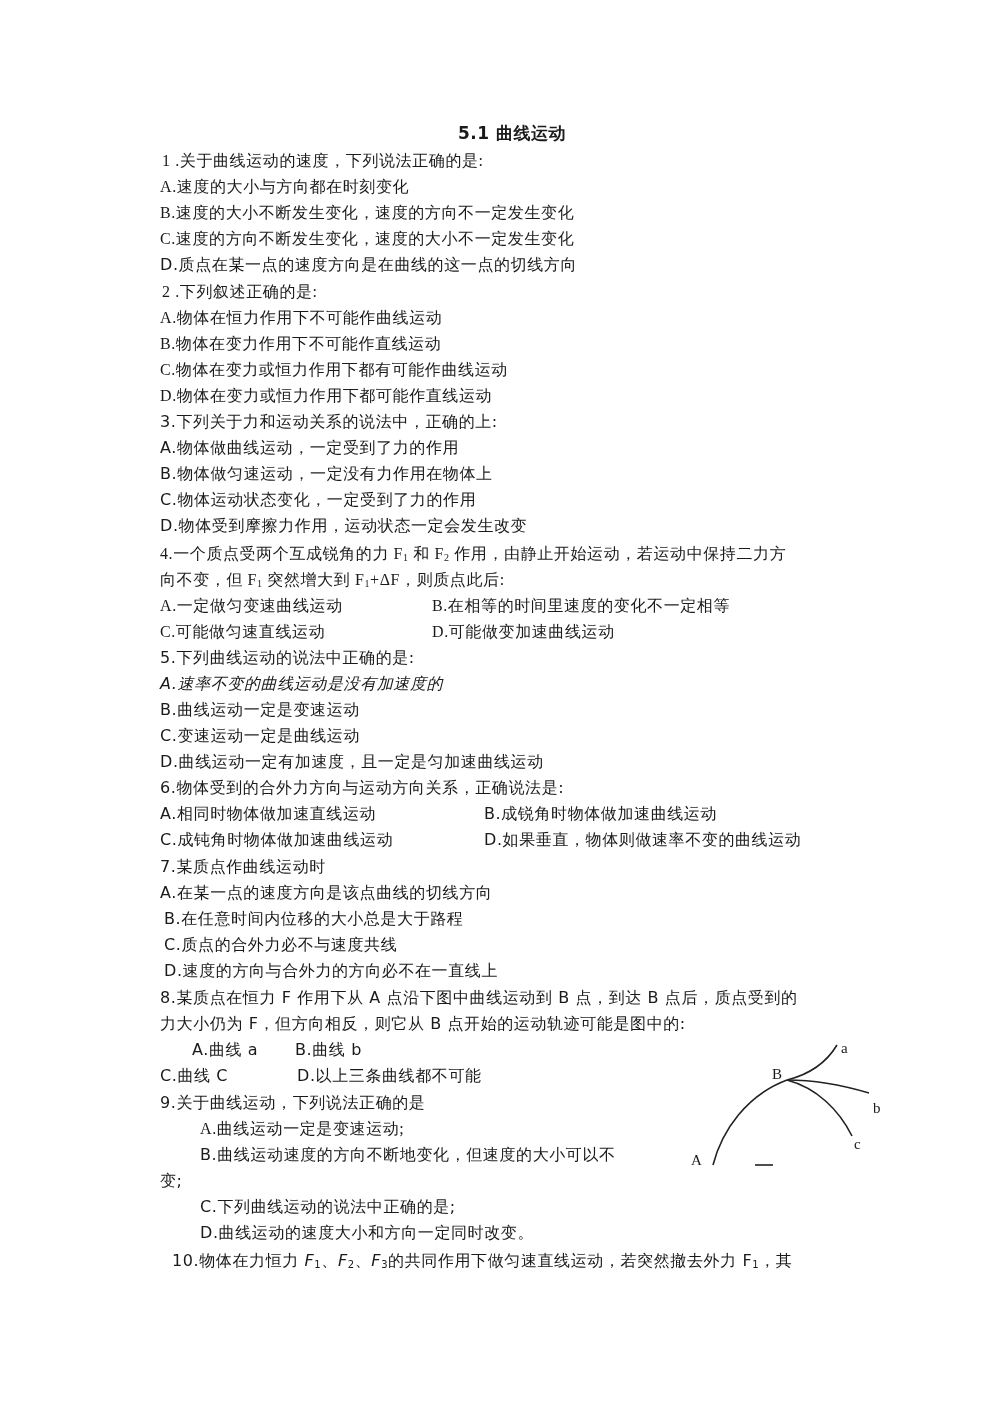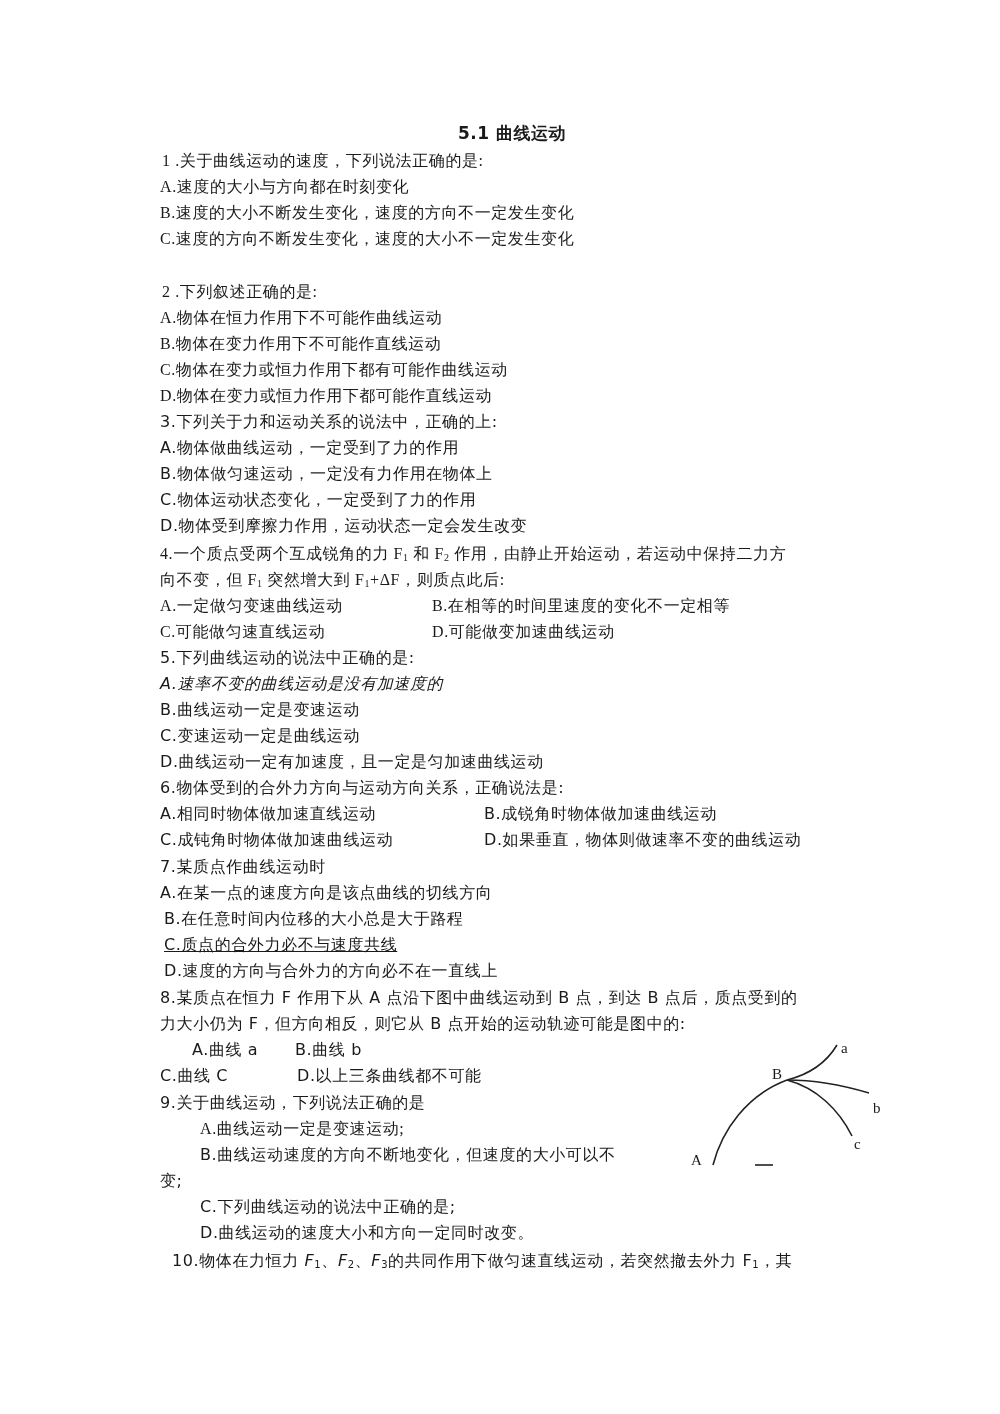--- a/index.html
+++ b/index.html
@@ -62,20 +62,21 @@
 <body>
 
 <div class="page">
 
   <div class="title">5.1 曲线运动</div>
 
   <div class="line serif" style="top:150px; left:150px;">1 .关于曲线运动的速度，下列说法正确的是:</div>
   <div class="line serif" style="top:176px;">A.速度的大小与方向都在时刻变化</div>
   <div class="line serif" style="top:202px;">B.速度的大小不断发生变化，速度的方向不一定发生变化</div>
   <div class="line serif" style="top:228px;">C.速度的方向不断发生变化，速度的大小不一定发生变化</div>
+  <div class="line" style="top:254px;">D.质点在某一点的速度方向是在曲线的这一点的切线方向</div>
 
   <div class="line serif" style="top:281px; left:150px;">2 .下列叙述正确的是:</div>
   <div class="line serif" style="top:307px;">A.物体在恒力作用下不可能作曲线运动</div>
   <div class="line serif" style="top:359px;">C.物体在变力或恒力作用下都有可能作曲线运动</div>
   <div class="line serif" style="top:333px;">B.物体在变力作用下不可能作直线运动</div>
   <div class="line serif" style="top:385px;">D.物体在变力或恒力作用下都可能作直线运动</div>
 
   <div class="line" style="top:411px;">3.下列关于力和运动关系的说法中，正确的上:</div>
   <div class="line" style="top:437px;">A.物体做曲线运动，一定受到了力的作用</div>
   <div class="line" style="top:463px;">B.物体做匀速运动，一定没有力作用在物体上</div>
@@ -101,21 +102,21 @@
 
   <div class="line" style="top:777px;">6.物体受到的合外力方向与运动方向关系，正确说法是:</div>
   <div class="line" style="top:803px;">A.相同时物体做加速直线运动</div>
   <div class="col2 line" style="top:803px; left:472px;">B.成锐角时物体做加速曲线运动</div>
   <div class="line" style="top:829px;">C.成钝角时物体做加速曲线运动</div>
   <div class="col2 line" style="top:829px; left:472px;">D.如果垂直，物体则做速率不变的曲线运动</div>
 
   <div class="line" style="top:856px;">7.某质点作曲线运动时</div>
   <div class="line" style="top:882px;">A.在某一点的速度方向是该点曲线的切线方向</div>
   <div class="line" style="top:908px; left:152px;">B.在任意时间内位移的大小总是大于路程</div>
-  <div class="line" style="top:934px; left:152px;text-decoration:underline;">C.质点的合外力必不与速度共线</div>
+  <div class="line" style="top:934px; left:152px;">C.质点的合外力必不与速度共线</div>
   <div class="line" style="top:960px; left:152px;">D.速度的方向与合外力的方向必不在一直线上</div>
 
   <div class="line" style="top:987px;">8.某质点在恒力  F 作用下从 A 点沿下图中曲线运动到  B 点，到达 B 点后，质点受到的</div>
   <div class="line" style="top:1013px;">力大小仍为 F，但方向相反，则它从 B 点开始的运动轨迹可能是图中的:</div>
   <div class="line" style="top:1039px;margin-left:32px;">A.曲线 a</div>
   <div class="col2 line" style="top:1039px; left:283px;">B.曲线 b</div>
   <div class="line" style="top:1065px;">C.曲线 C</div>
   <div class="col2 line" style="top:1065px; left:285px;">D.以上三条曲线都不可能</div>
 
   <div class="line" style="top:1092px;">9.关于曲线运动，下列说法正确的是</div>

